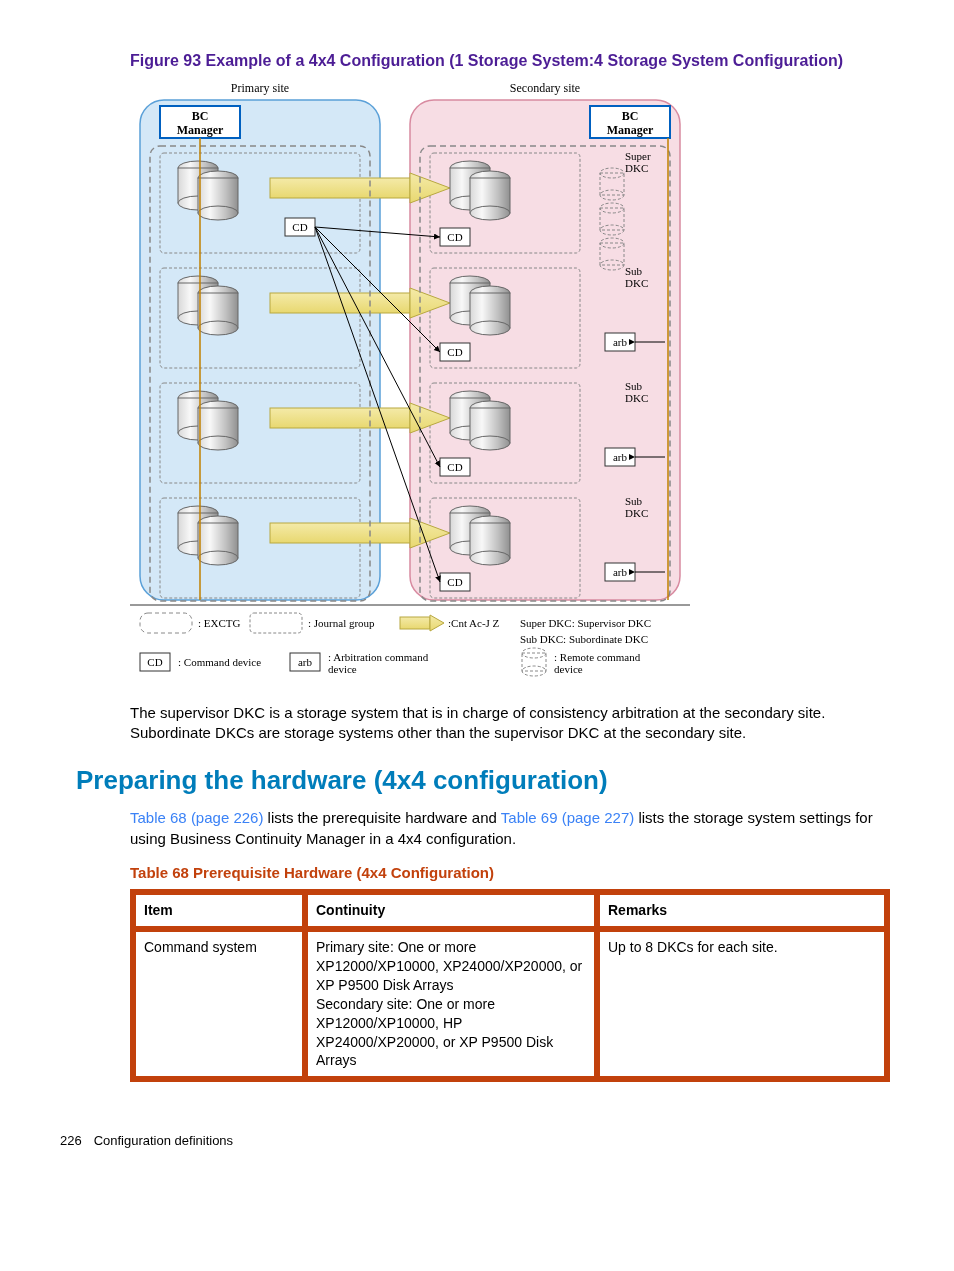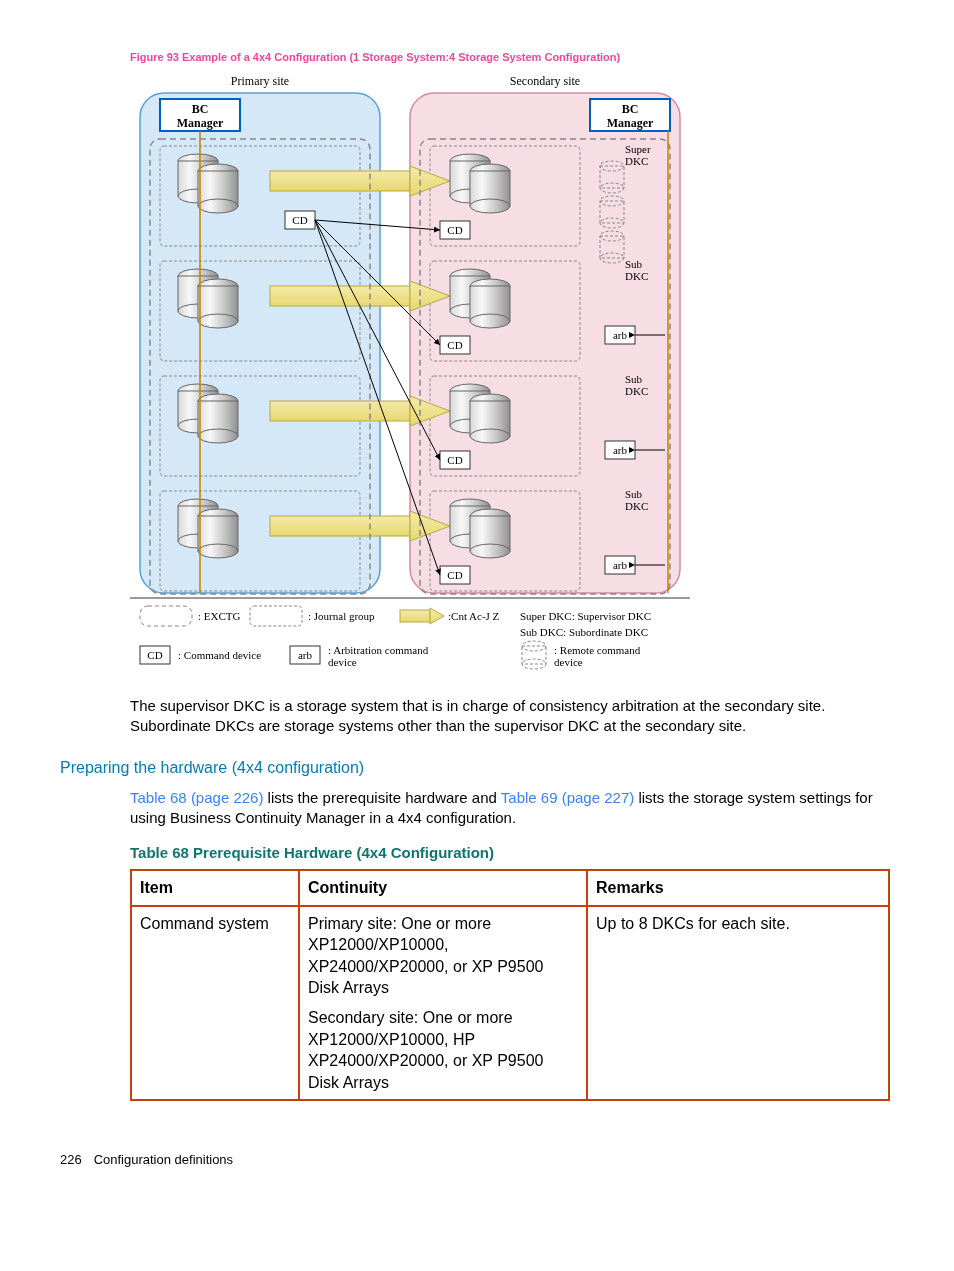--- a/index.html
+++ b/index.html
@@ -6,58 +6,58 @@
     font-family: Arial, Helvetica, sans-serif;
     font-size: 15px;
     color: #000;
     margin: 0;
     padding: 40px 60px 30px 60px;
     width: 954px;
     box-sizing: border-box;
     line-height: 1.35;
   }
   .fig-caption {
-    color: #ec4899;
+    color: #4c1d95;
     font-weight: bold;
-    font-size: 11px;
+    font-size: 16px;
     margin: 10px 0 6px 70px;
   }
   .section-heading {
     color: #007dba;
-    font-weight: normal;
-    font-size: 16px;
-    margin: 20px 0 6px 0;
+    font-weight: bold;
+    font-size: 26px;
+    margin: 20px 0 6px 16px;
   }
   .table-caption {
-    color: #0f766e;
+    color: #c2410c;
     font-weight: bold;
     font-size: 15px;
     margin: 14px 0 6px 70px;
   }
   .body-text {
     margin: 10px 0 0 70px;
   }
   .link {
     color: #3b82f6;
   }
   .diagram-wrap {
     margin-left: 70px;
     font-family: Liberation Serif, serif;
   }
   table.hw {
     border-collapse: collapse;
     margin-left: 70px;
     width: 760px;
   }
   table.hw th, table.hw td {
-    border: 2px solid #c2410c;
+    border: 6px solid #c2410c;
     padding: 6px 8px;
     vertical-align: top;
     text-align: left;
-    font-size: 16px;
+    font-size: 14px;
   }
   table.hw th {
     font-weight: bold;
   }
   .footer {
     position: relative;
     margin-top: 50px;
     font-size: 13px;
     color: #000;
   }
@@ -336,21 +336,21 @@
   <tbody>
       <tr>
     <th style="width:150px">Item</th>
     <th style="width:270px">Continuity</th>
     <th>Remarks</th>
   </tr>
   <tr>
     <td>Command system</td>
     <td>
       <div>Primary site: One or more XP12000/XP10000, XP24000/XP20000, or XP P9500 Disk Arrays</div>
-      <div style="margin-top:8px">Secondary site: One or more XP12000/XP10000, HP XP24000/XP20000, or XP P9500 Disk Arrays</div>
+      <div style="">Secondary site: One or more XP12000/XP10000, HP XP24000/XP20000, or XP P9500 Disk Arrays</div>
     </td>
     <td>Up to 8 DKCs for each site.</td>
   </tr>
 </tbody>
   </table>
 
 <div class="footer">
   <span class="pnum">226</span>
   <span>Configuration definitions</span>
 </div>

